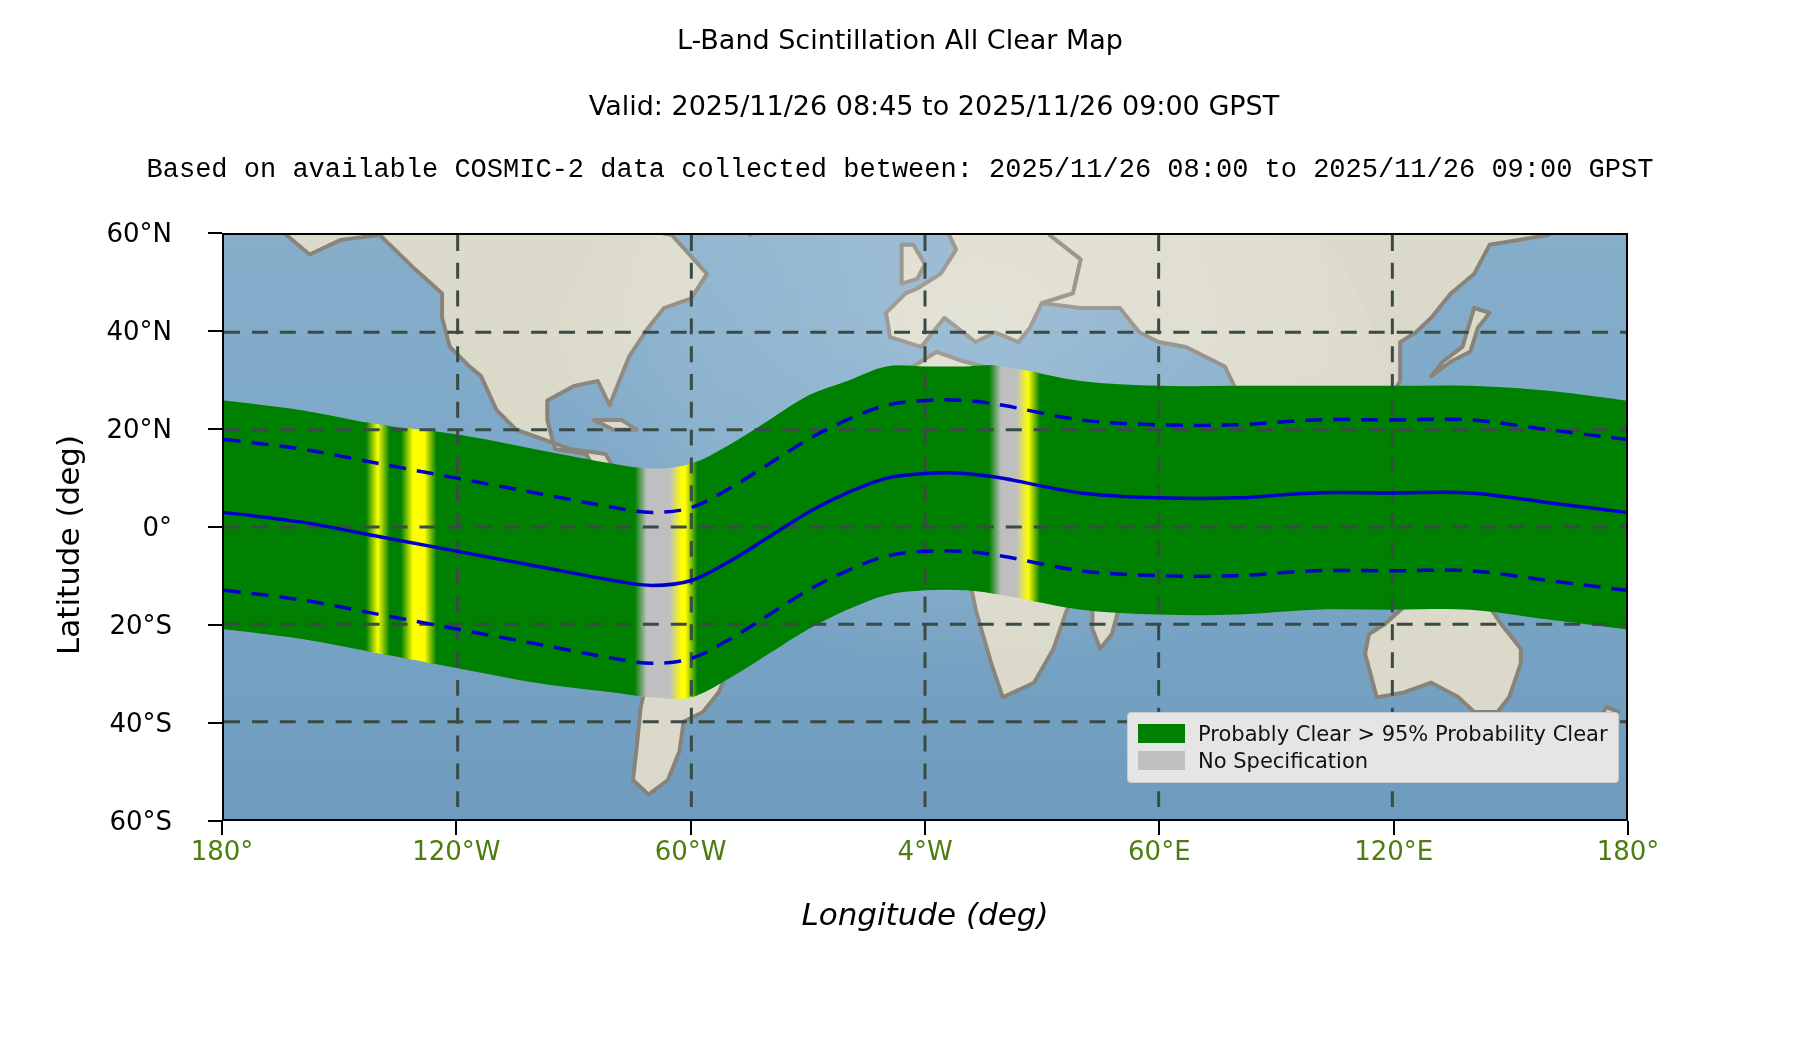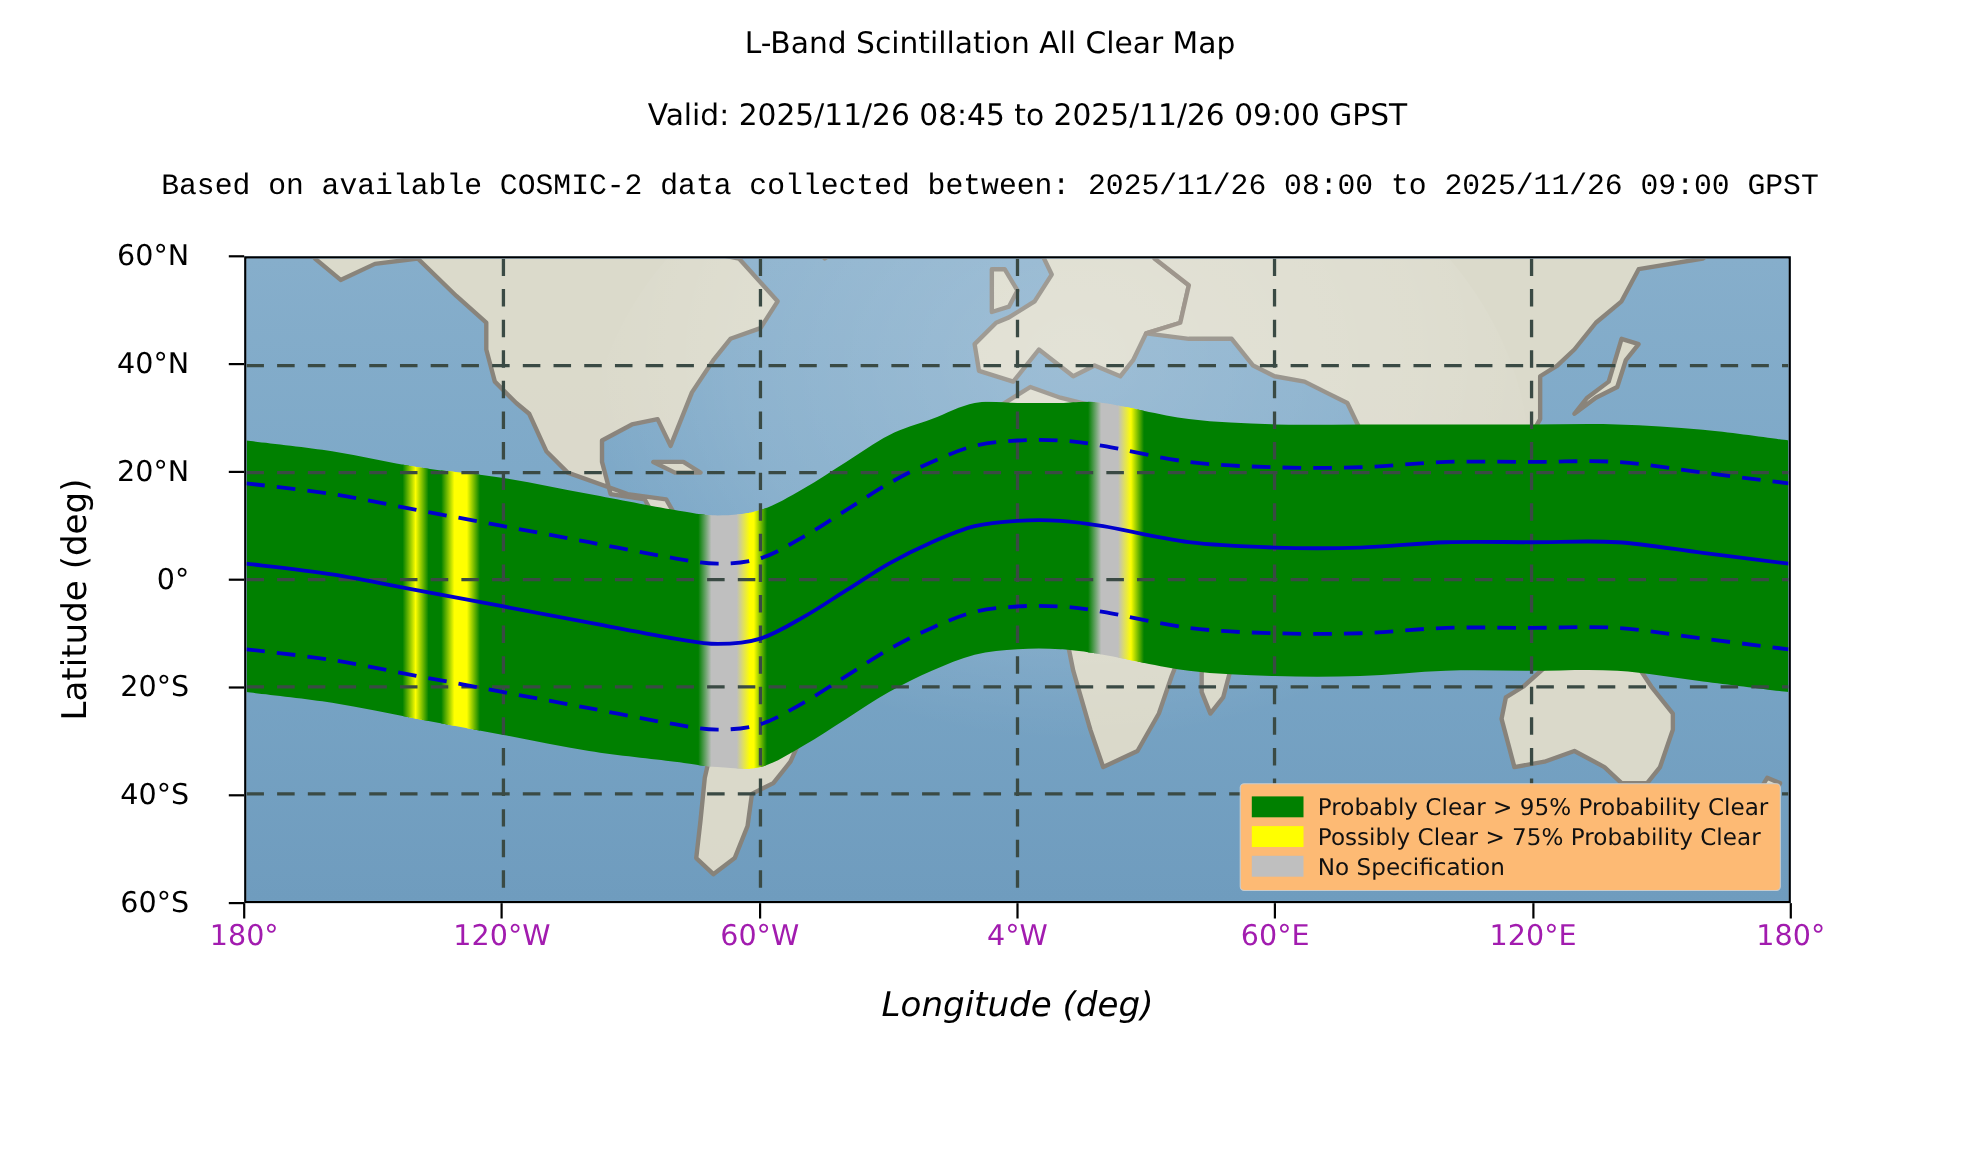--- a/index.html
+++ b/index.html
@@ -74,21 +74,21 @@
     width: 14px;
     height: 2px;
     background: #000;
   }
   .xtick-label {
     position: absolute;
     top: 836px;
     text-align: center;
     width: 200px;
     font-size: 26px;
-    color: #a21caf;
+    color: #4d7c0f;
     transform: translateX(-100px);
   }
   .xtick-mark {
     position: absolute;
     top: 821px;
     width: 2px;
     height: 14px;
     background: #000;
   }
   #ylabel {
@@ -108,21 +108,21 @@
     width: 1406px;
     text-align: center;
     font-size: 31px;
     color: #000;
     font-style: italic;
   }
   #legend {
     position: absolute;
     left: 1127px;
     top: 712px;
-    background: #fdba74;
+    background: #e5e5e5;
     border: 1px solid #c8ccce;
     border-radius: 4px;
     padding: 7px 10px 8px 10px;
     z-index: 6;
     box-shadow: 0 0 0 0 rgba(0,0,0,0);
   }
   .legend-row {
     display: flex;
     align-items: center;
     height: 27px;
@@ -313,22 +313,18 @@
     </svg>
 
   </div>
 
   <div id="legend">
       <div class="legend-row">
         <div class="legend-swatch" style="background: rgb(0, 128, 0);"></div>
         <div class="legend-text">Probably Clear &gt; 95% Probability Clear</div>
       </div>
       <div class="legend-row">
-        <div class="legend-swatch" style="background: rgb(255, 255, 0);"></div>
-        <div class="legend-text">Possibly Clear &gt; 75% Probability Clear</div>
-      </div>
-      <div class="legend-row">
         <div class="legend-swatch" style="background: rgb(191, 191, 191);"></div>
         <div class="legend-text">No Specification</div>
       </div>
     </div>
 
 </div>
 
 </body></html>

